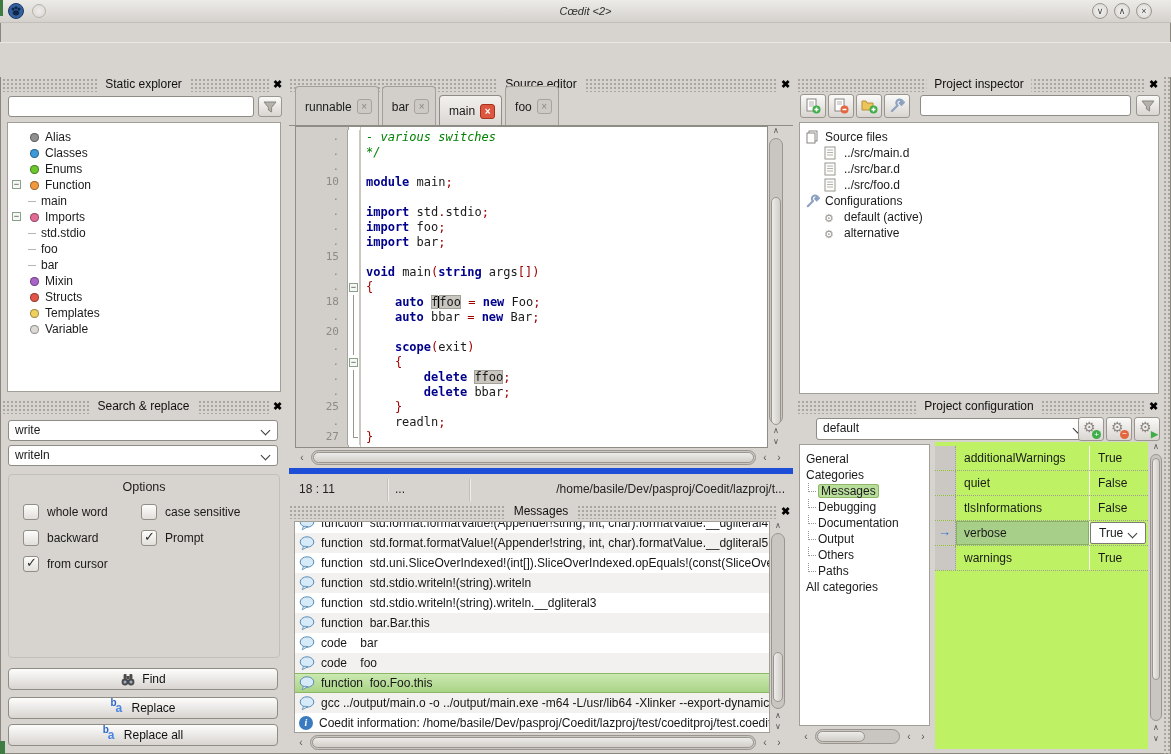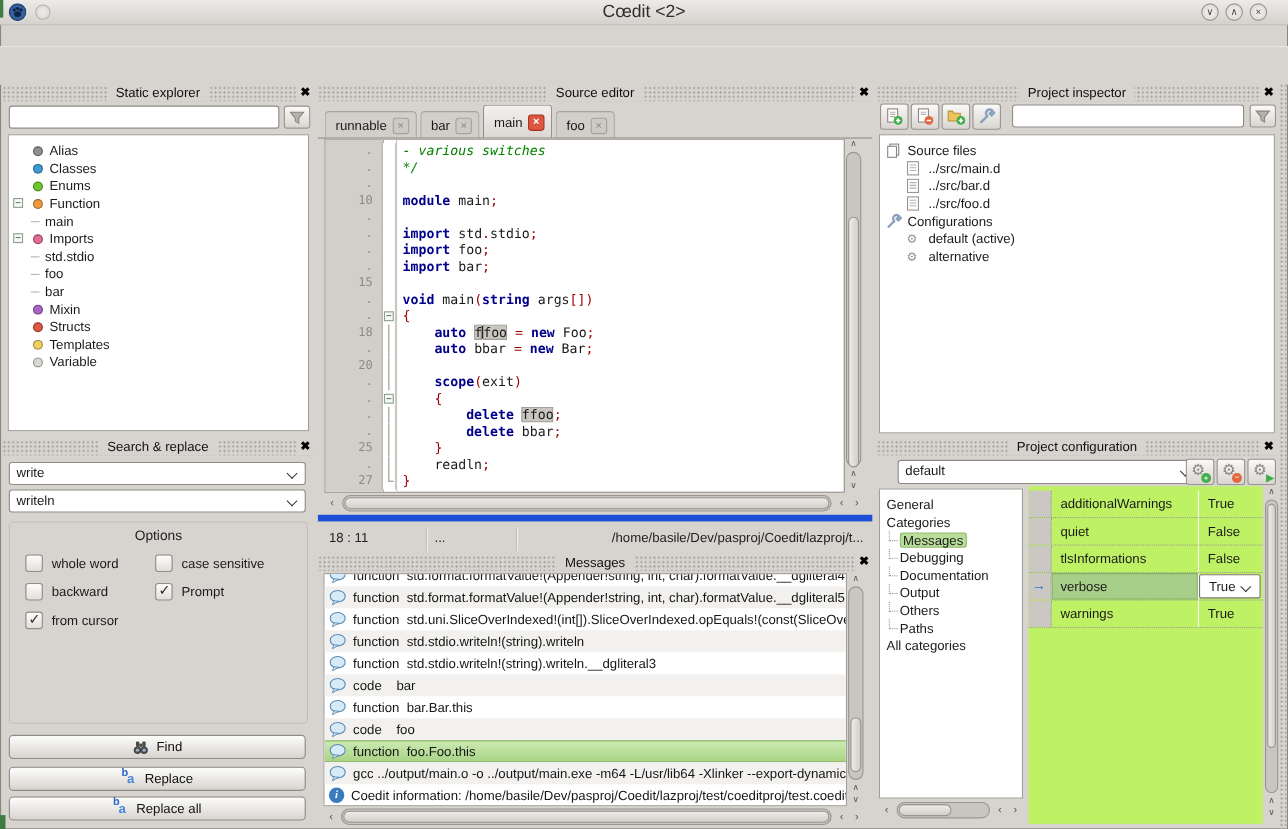--- a/index.html
+++ b/index.html
@@ -3,21 +3,21 @@
 <meta charset="utf-8">
 <style>
   html,body{margin:0;padding:0;background:#888;}
   #app{position:relative;width:1171px;height:754px;background:#d7d3cf;
        font-family:"Liberation Sans",sans-serif;font-size:12px;color:#1a1a1a;
        overflow:hidden;box-shadow:inset 0 0 0 1px #8a8680;}
   
   .titlebar{position:absolute;left:0;top:0;width:100%;height:22px;
     background:linear-gradient(#ecebe8,#d5d1cd);border-bottom:1px solid #c2beb8;}
   .titlebar .wtitle{position:absolute;left:0;right:0;top:0;height:22px;line-height:22px;
-    text-align:center;color:#2e2e2e;font-size:16px;}
+    text-align:center;color:#2e2e2e;font-size:11px;font-style:italic;}
   .appicon{position:absolute;left:8px;top:3px;width:16px;height:16px;}
   .ghostbtn{position:absolute;left:32px;top:4px;width:14px;height:14px;border-radius:50%;
     border:1px solid #b5b1ab;background:radial-gradient(#eeedeb,#d9d5d1);box-sizing:border-box;}
   .wctl{position:absolute;top:3px;width:16px;height:16px;border-radius:50%;
     border:1px solid #9a968f;background:radial-gradient(#f5f4f2,#d7d3cf);
     text-align:center;line-height:14px;font-size:9px;color:#444;box-sizing:border-box;}
   .menubar{position:absolute;left:0;top:23px;width:100%;height:19px;}
   .menubar .mitem{display:inline-block;padding:0 11px;height:19px;line-height:18px;
     font-size:12.5px;color:#1e1e1e;cursor:default;}
   .toolstrip{position:absolute;left:0;top:42px;width:100%;height:34px;
@@ -76,21 +76,21 @@
     background:linear-gradient(#edecea,#d2cec9);border:1px solid #9a968f;box-sizing:border-box;}
   .vscroll{position:absolute;width:16px;}
   .vs-btn{height:11px;text-align:center;font-size:8px;color:#555;line-height:10px;}
   .vs-track{position:absolute;left:1px;right:1px;top:12px;bottom:24px;border:1px solid #9a968f;
     border-radius:8px;background:#c9c5c0;box-sizing:border-box;}
   .vs-thumb{position:absolute;left:1px;right:1px;border-radius:7px;
     background:linear-gradient(90deg,#edecea,#d2cec9);border:1px solid #9a968f;box-sizing:border-box;}
   .vs-pair{position:absolute;left:0;right:0;bottom:0;height:22px;}
   
   .tab{position:relative;display:flex;align-items:center;gap:5px;padding:0 6px 0 9px;
-    height:25px;background:#d2cec9;border:1px solid #a39f99;border-bottom:none;
+    height:40px;background:#d2cec9;border:1px solid #a39f99;border-bottom:none;
     border-radius:4px 4px 0 0;margin-right:3px;box-sizing:border-box;cursor:pointer;}
   .tab.active{height:31px;background:linear-gradient(#f3f1ef,#dad6d2);border-color:#8f8b85;}
   .tclose{width:15px;height:15px;border-radius:3px;border:1px solid #a6a29c;background:#cdc9c4;
     color:#8a8680;font-size:10px;line-height:13px;text-align:center;box-sizing:border-box;}
   .tab.active .tclose{background:#dd5640;border-color:#a8321e;color:#fff;font-weight:bold;}
   .code-area{position:absolute;left:8px;top:50px;width:473px;height:322px;background:#fff;
     border:1px solid #8f8b85;box-sizing:border-box;overflow:hidden;cursor:text;}
   .gutbg{position:absolute;left:0;top:0;bottom:0;width:52px;background:#d2cec9;border-right:1px solid #a6a29c;}
   .foldbg{position:absolute;left:53px;top:0;bottom:0;width:11px;background:#fff;border-right:1px solid #cac6c0;}
   .code-lines{position:relative;padding-top:3px;}
@@ -555,33 +555,33 @@
         </div>
         <div class="mrow">
           <div class="mc">
             <span class="micon bubble">
               <svg width="16" height="15" viewBox="0 0 16 15">
                 <ellipse cx="8" cy="6" rx="6.8" ry="5.2" fill="#d6eaf8" stroke="#5b8bb5"></ellipse>
                 <path d="M4.5 10.2 L3.2 13.8 L9 10.6 Z" fill="#d6eaf8" stroke="#5b8bb5" stroke-width="0.8"></path>
               </svg>
             </span>
 
+            <span class="mtext">function  bar.Bar.this</span>
+          </div>
+        </div>
+        <div class="mrow">
+          <div class="mc">
+            <span class="micon bubble">
+              <svg width="16" height="15" viewBox="0 0 16 15">
+                <ellipse cx="8" cy="6" rx="6.8" ry="5.2" fill="#d6eaf8" stroke="#5b8bb5"></ellipse>
+                <path d="M4.5 10.2 L3.2 13.8 L9 10.6 Z" fill="#d6eaf8" stroke="#5b8bb5" stroke-width="0.8"></path>
+              </svg>
+            </span>
+
             <span class="mtext">code    bar</span>
-          </div>
-        </div>
-        <div class="mrow">
-          <div class="mc">
-            <span class="micon bubble">
-              <svg width="16" height="15" viewBox="0 0 16 15">
-                <ellipse cx="8" cy="6" rx="6.8" ry="5.2" fill="#d6eaf8" stroke="#5b8bb5"></ellipse>
-                <path d="M4.5 10.2 L3.2 13.8 L9 10.6 Z" fill="#d6eaf8" stroke="#5b8bb5" stroke-width="0.8"></path>
-              </svg>
-            </span>
-
-            <span class="mtext">function  bar.Bar.this</span>
           </div>
         </div>
         <div class="mrow">
           <div class="mc">
             <span class="micon bubble">
               <svg width="16" height="15" viewBox="0 0 16 15">
                 <ellipse cx="8" cy="6" rx="6.8" ry="5.2" fill="#d6eaf8" stroke="#5b8bb5"></ellipse>
                 <path d="M4.5 10.2 L3.2 13.8 L9 10.6 Z" fill="#d6eaf8" stroke="#5b8bb5" stroke-width="0.8"></path>
               </svg>
             </span>

